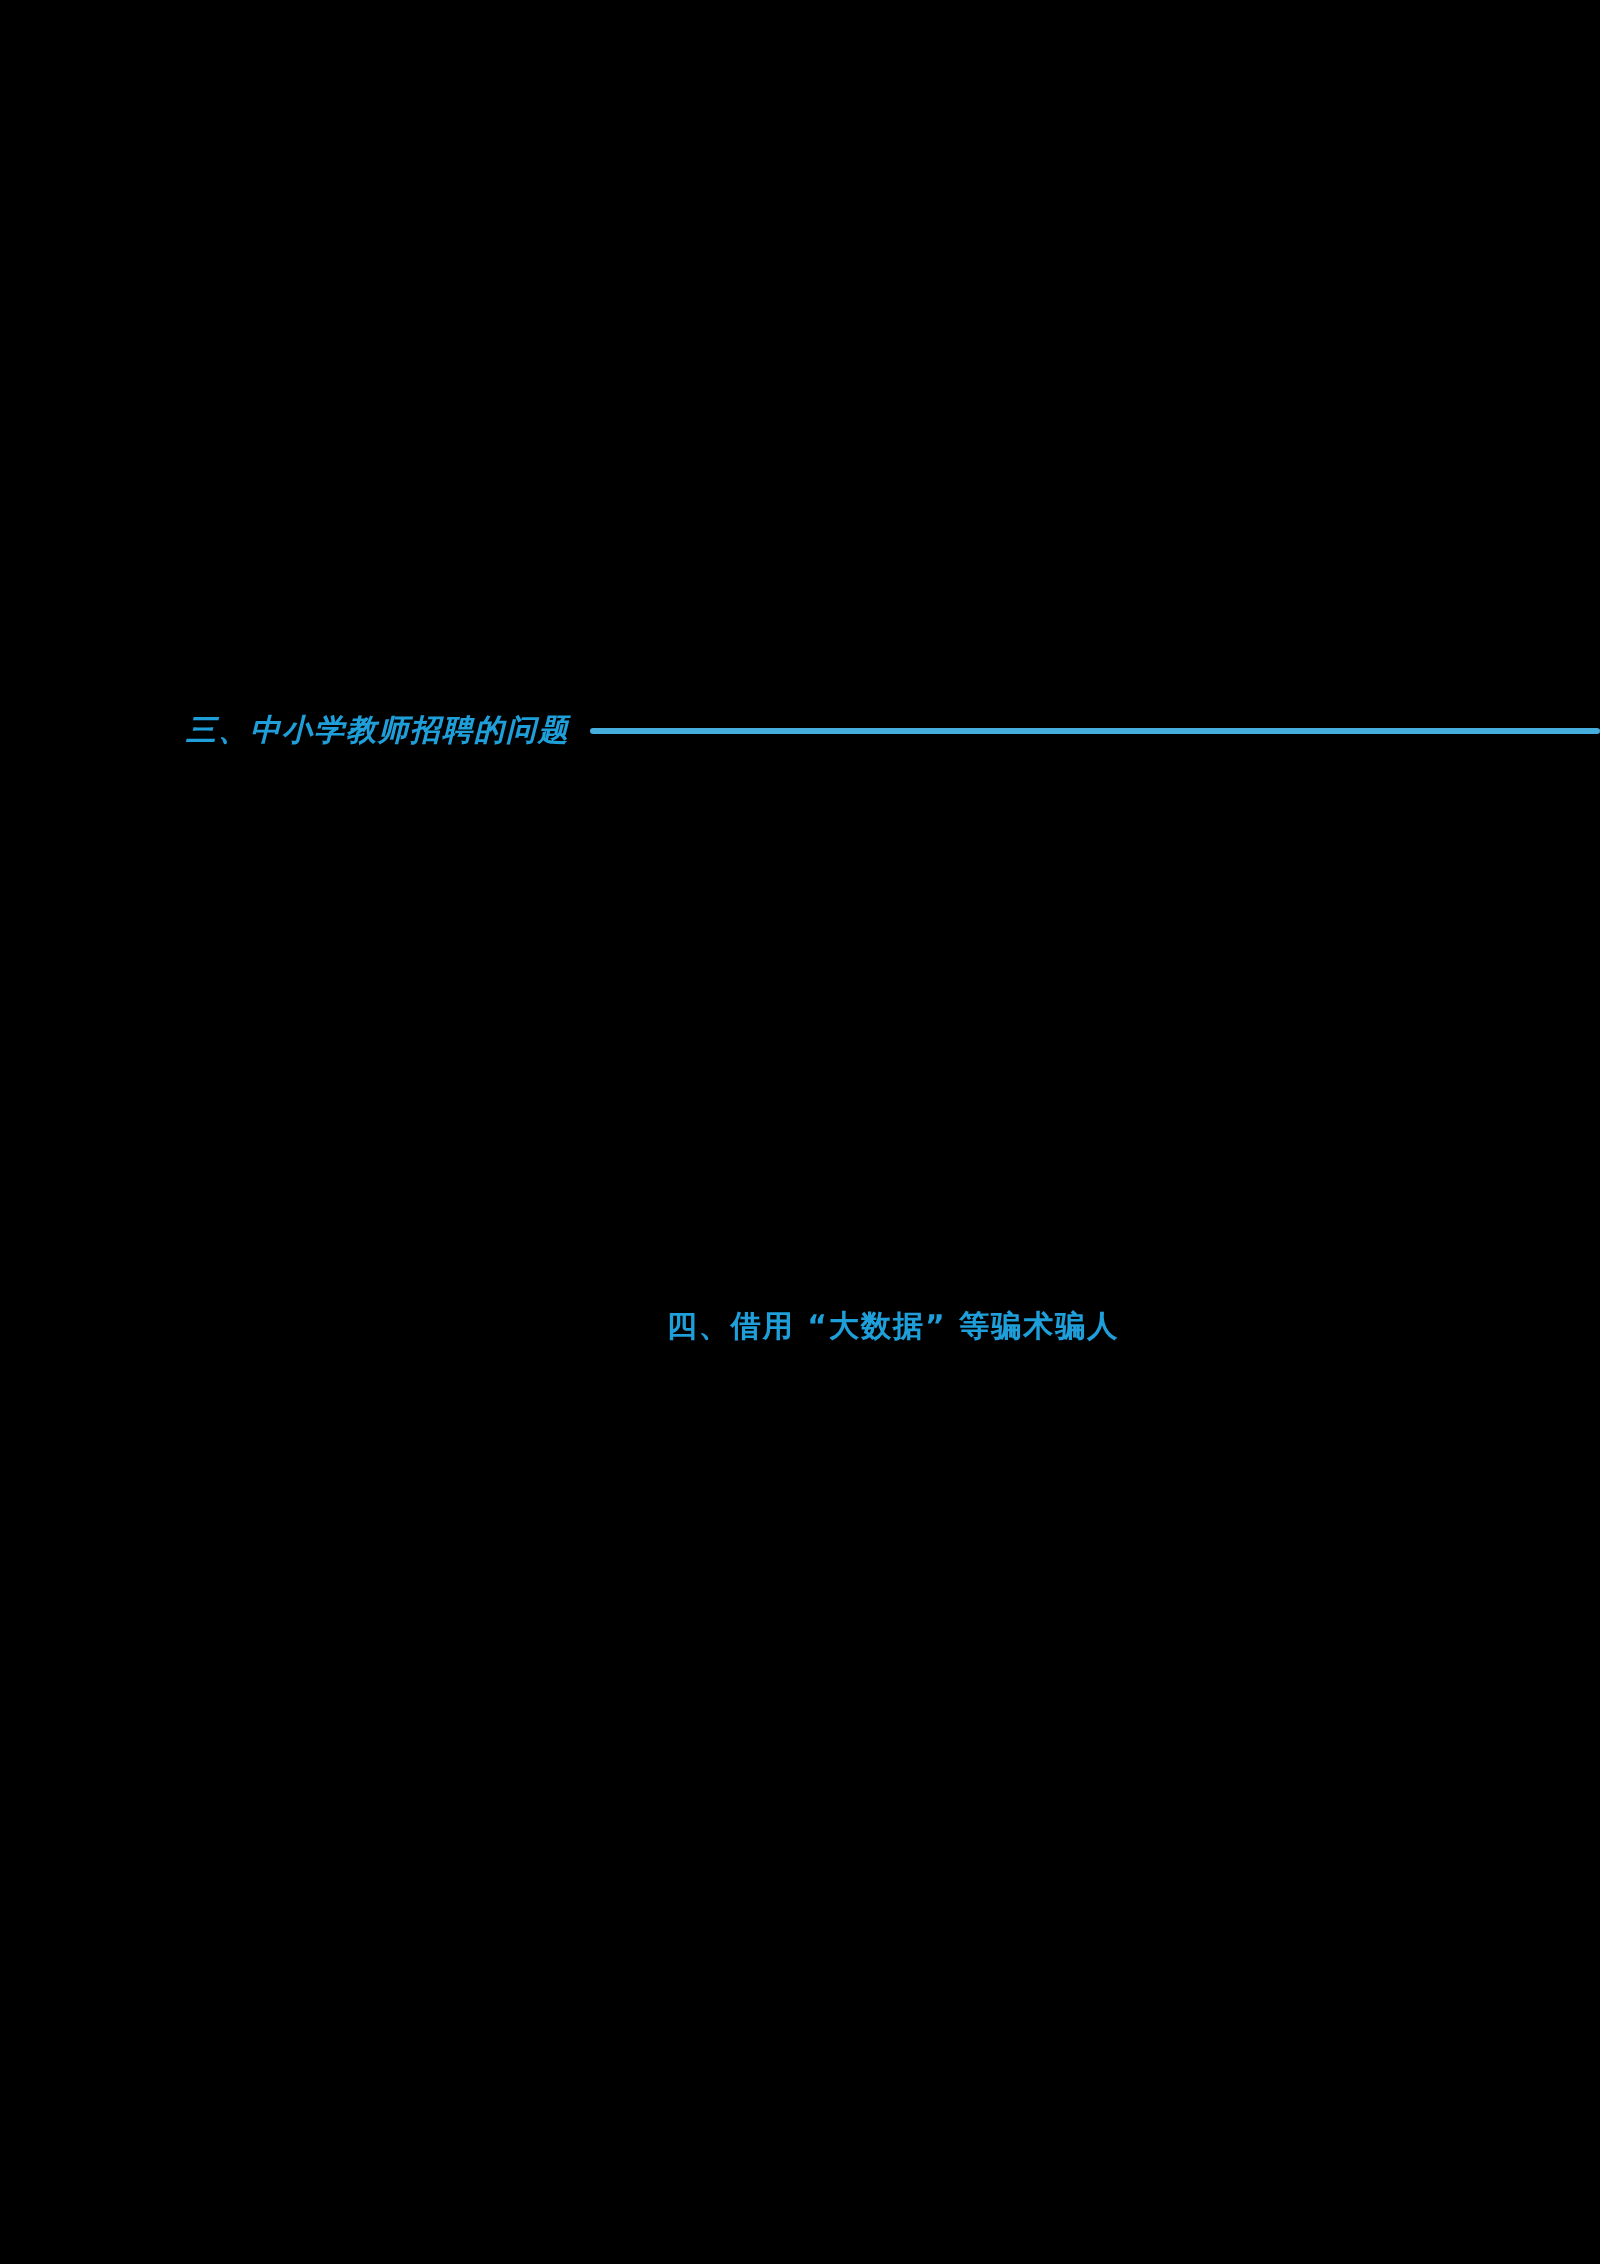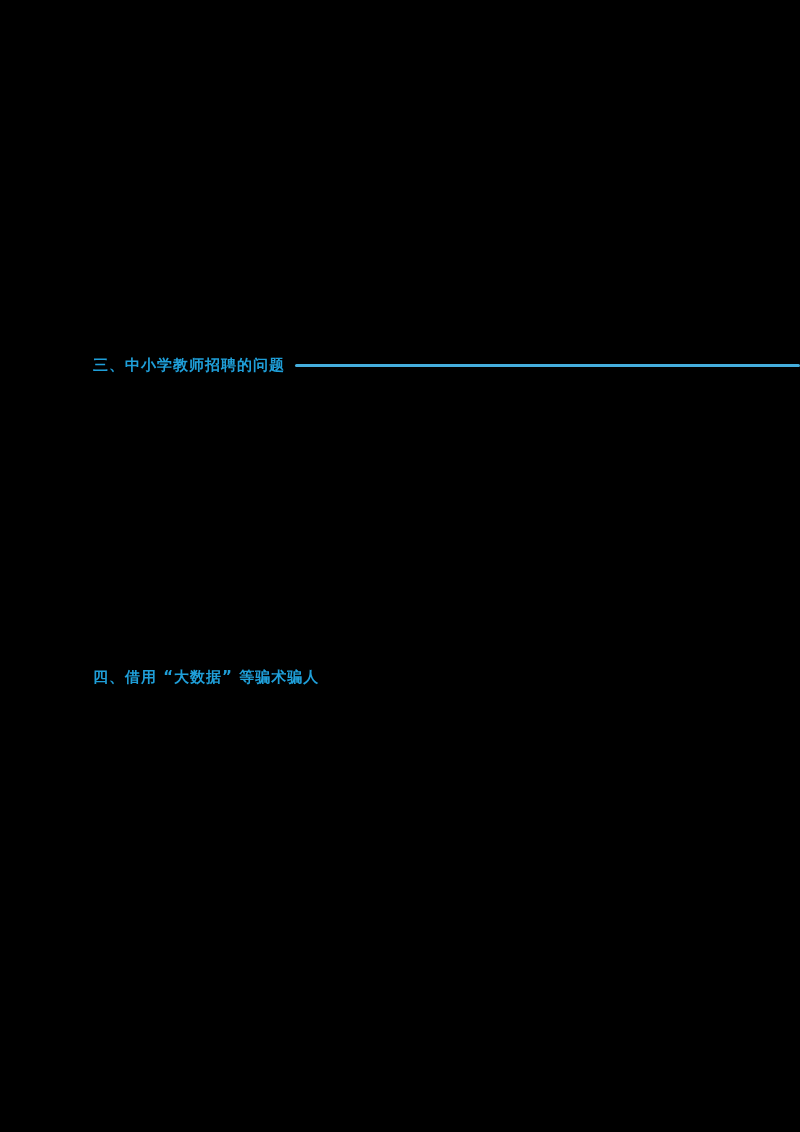--- a/index.html
+++ b/index.html
@@ -20,22 +20,22 @@
     background: #000000;
   }
   .section-row {
     position: absolute;
     left: 93px;
     right: 0;
     display: flex;
     align-items: center;
     gap: 10px;
   }
-  .section-row-1 { top: 356px; }
-  .section-row-2 { top: 668px; }
+  .section-row-1 { top: 356px; font-style: italic; }
+  .section-row-2 { top: 654px; justify-content: center; }
   .section-title {
     color: #1f9fd9;
     font-size: 15px;
     font-weight: bold;
     letter-spacing: 1px;
     white-space: nowrap;
     line-height: 1.2;
   }
   .section-rule {
     flex: 1;

